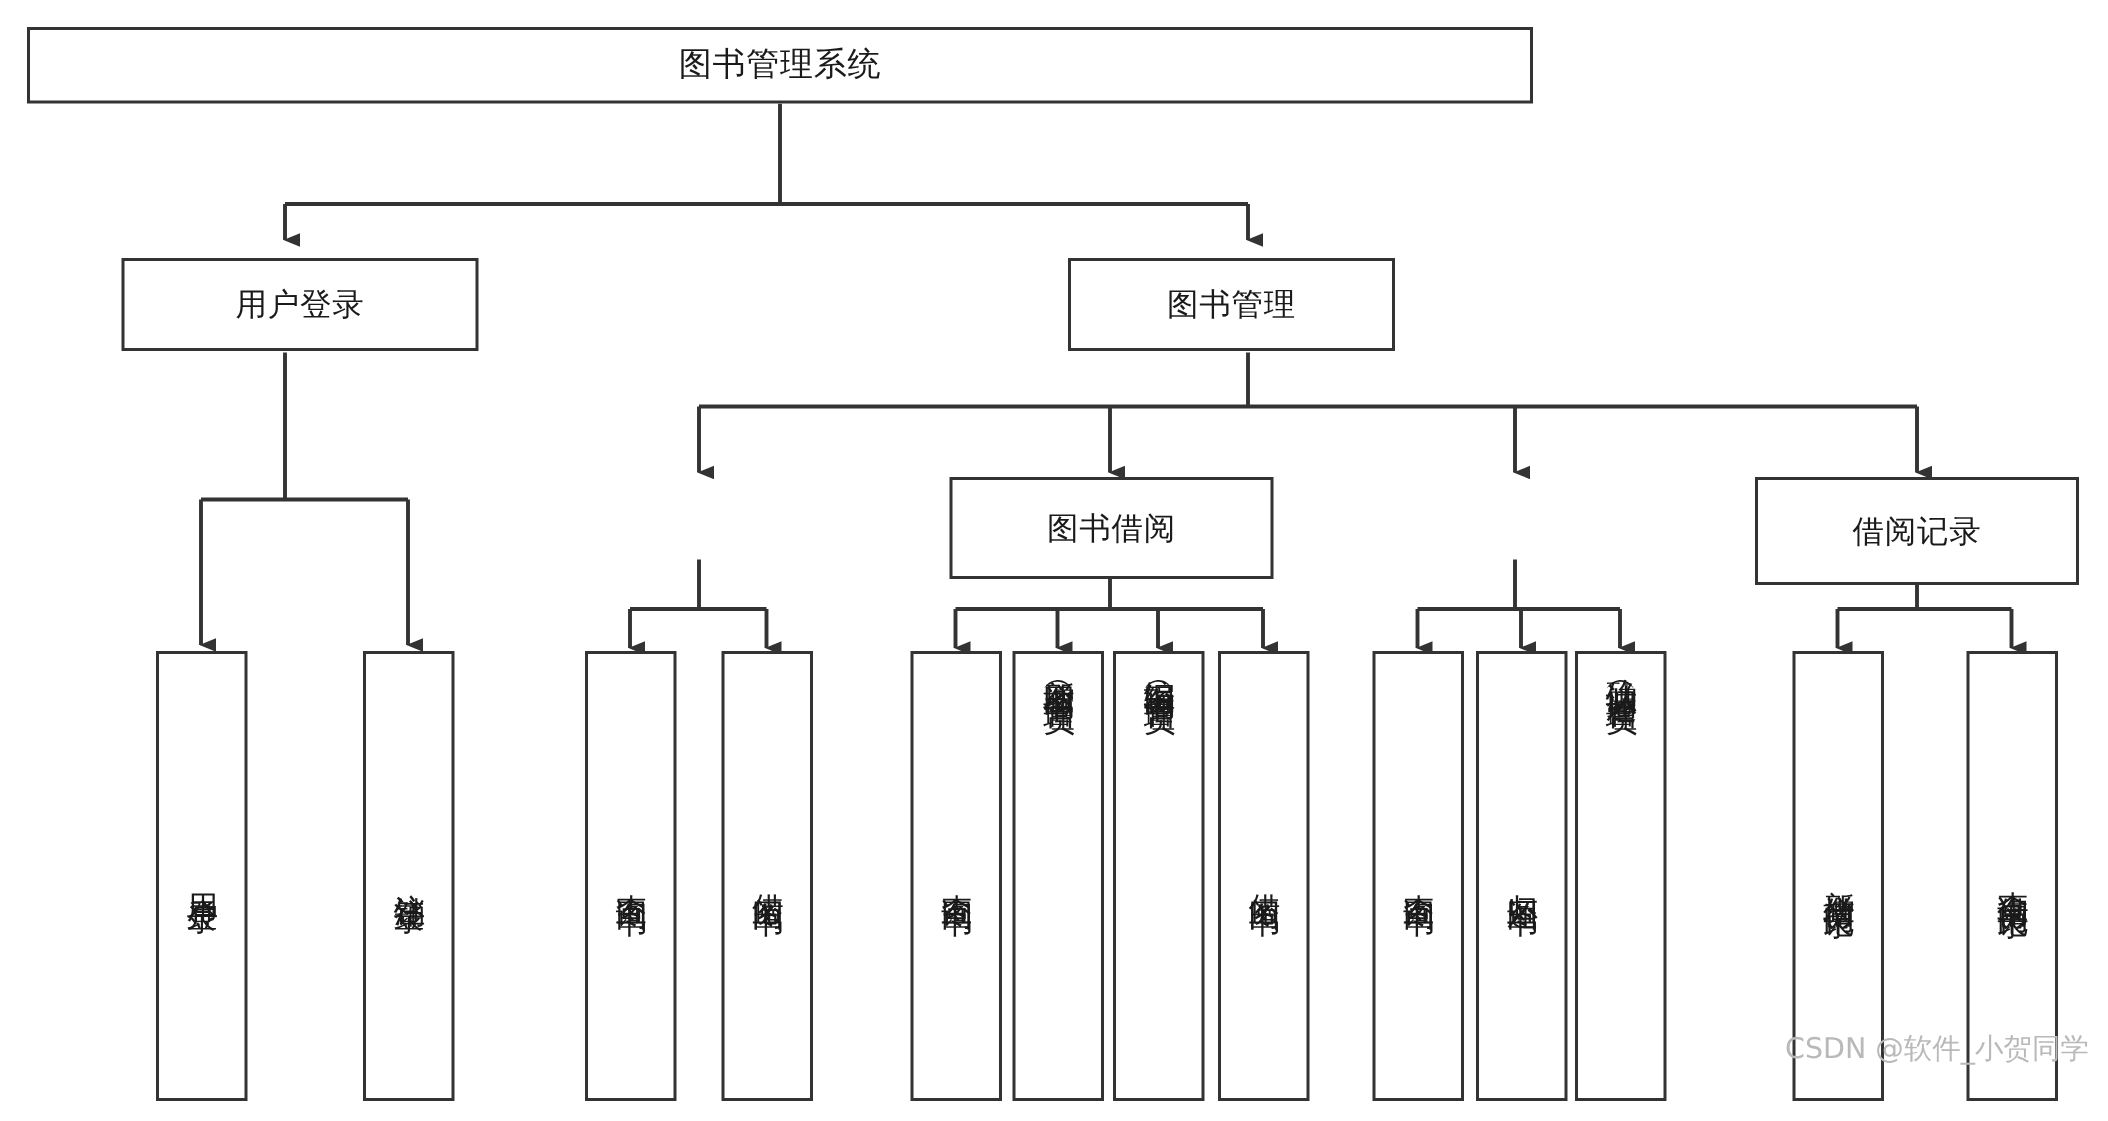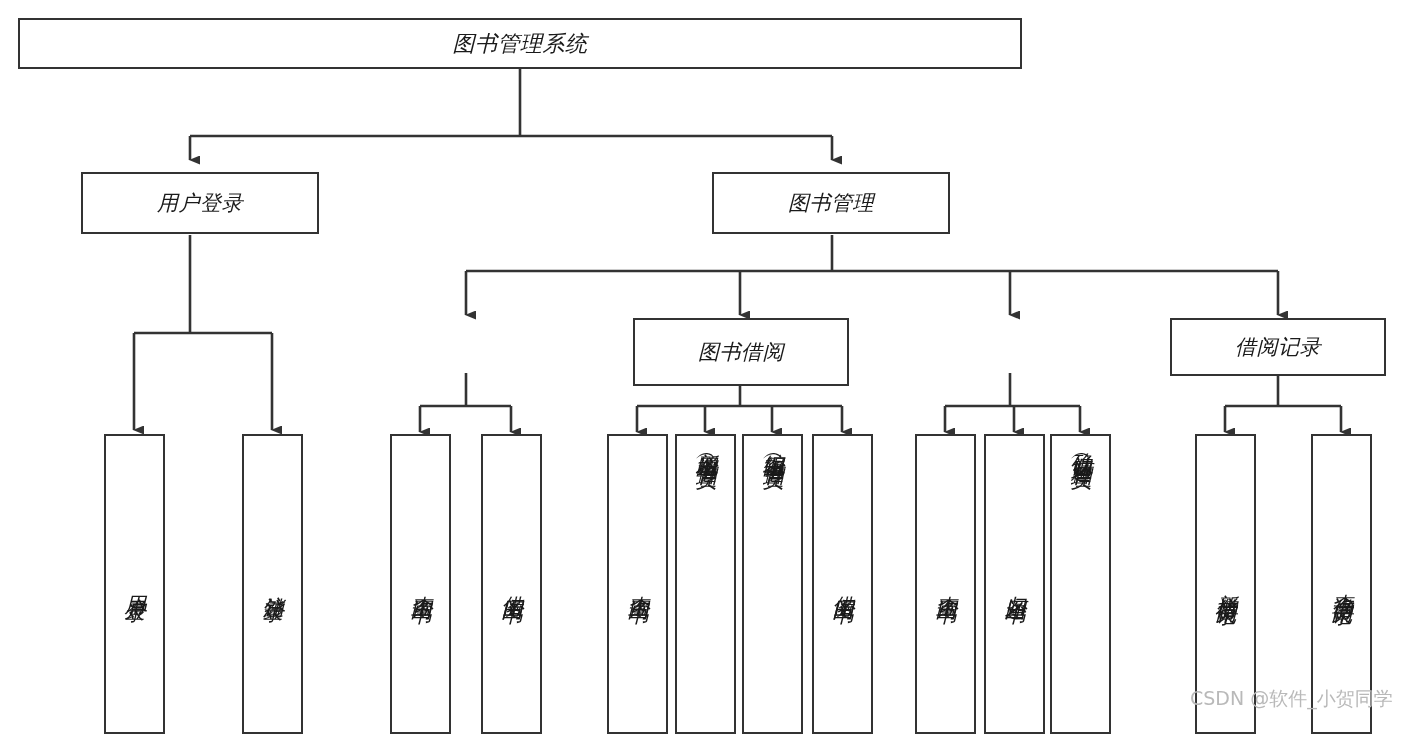--- a/index.html
+++ b/index.html
@@ -35,21 +35,20 @@
     align-items: center;
     justify-content: center;
     z-index: 2;
   }
   .node-label {
     color: #1a1a1a;
     line-height: 1.18;
     text-align: center;
     white-space: nowrap;
     letter-spacing: 0.5px;
-    font-style: italic;
   }
   .node.horizontal .node-label {
     font-size: 21px;
   }
   .node.root .node-label {
     font-size: 22px;
   }
   .node.vertical {
     align-items: flex-start;
     justify-content: center;
@@ -130,28 +129,28 @@
     </g>
   </svg>
 
   <div class="node root horizontal" style="left:18px; top:18px; width:1004px; height:51px;">
     <span class="node-label">图书管理系统</span>
   </div>
 
   <div class="node horizontal" style="left:81px; top:172px; width:238px; height:62px;">
     <span class="node-label">用户登录</span>
   </div>
-  <div class="node horizontal" style="left:712px; top:172px; width:238px; height:62px;">
+  <div class="node horizontal" style="left:712px; top:172px; width:218px; height:62px;">
     <span class="node-label">图书管理</span>
   </div>
 
   <div class="node horizontal" style="left:633px; top:318px; width:216px; height:68px;">
     <span class="node-label">图书借阅</span>
   </div>
-  <div class="node horizontal" style="left:1170px; top:318px; width:216px; height:58px;">
+  <div class="node horizontal" style="left:1170px; top:318px; width:216px; height:72px;">
     <span class="node-label">借阅记录</span>
   </div>
 
   <div class="node vertical centered" style="left:104px; top:434px; width:61px; height:300px;">
     <span class="node-label">用户登录</span>
   </div>
   <div class="node vertical centered" style="left:242px; top:434px; width:61px; height:300px;">
     <span class="node-label">注销登录</span>
   </div>
 

